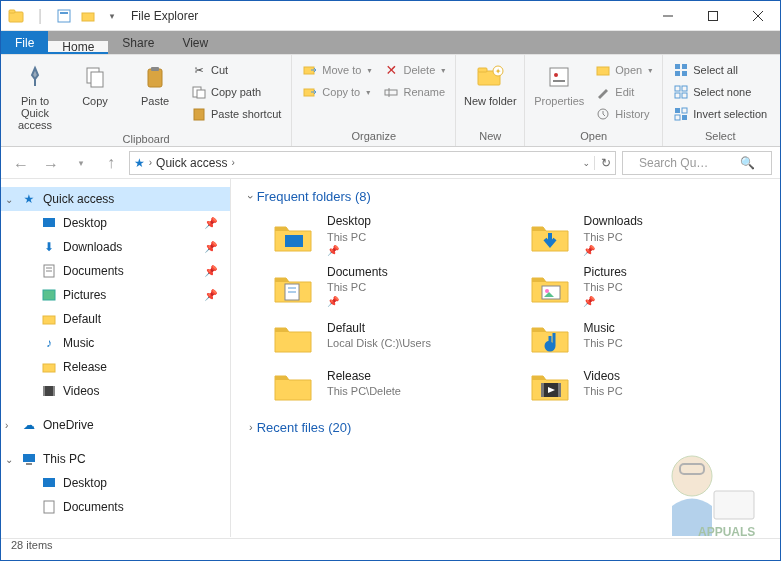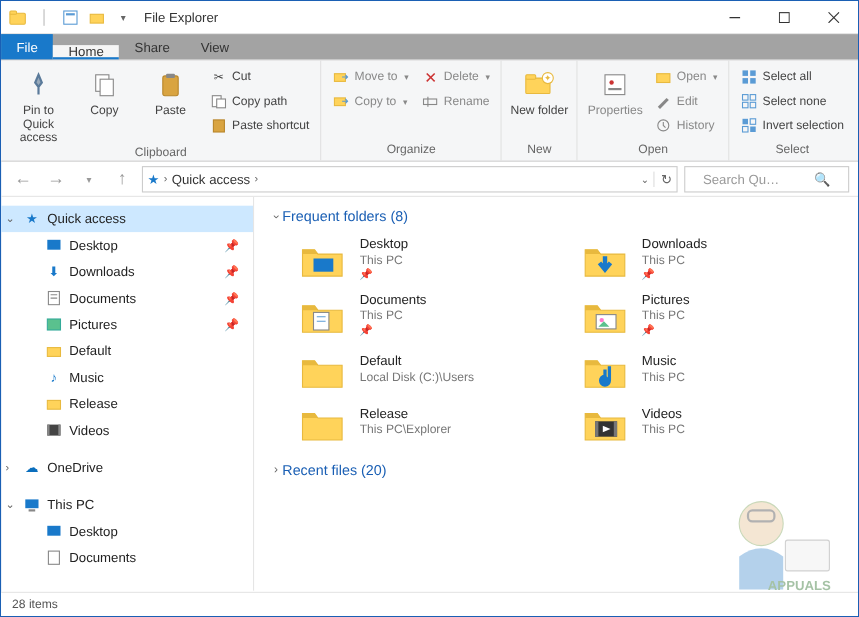--- a/index.html
+++ b/index.html
@@ -57,21 +57,21 @@
 .folder-grid { display: grid; grid-template-columns: 1fr 1fr; gap: 8px 20px; margin-left: 20px; margin-bottom: 16px; }
 .folder-item { display: flex; align-items: center; gap: 10px; font-size: 12px; }
 .folder-icon { width: 48px; height: 40px; display: flex; align-items: center; justify-content: center; position: relative; }
 .folder-svg { width: 44px; height: 36px; }
 .folder-info { display: flex; flex-direction: column; line-height: 1.3; }
 .folder-name { color: #222; }
 .folder-loc { color: #777; font-size: 11px; }
 .folder-pin { color: #888; font-size: 10px; }
 
 
-.statusbar { position: absolute; bottom: 0; left: 0; right: 0; height: 22px; border-top: 1px solid #e5e5e5; display: flex; align-items: center; padding: 0 10px; font-size: 11px; color: #555; background: #fff; }
+.statusbar { position: absolute; bottom: 0; left: 0; right: 0; height: 22px; border-top: 1px solid #e5e5e5; display: flex; padding: 0 10px; font-size: 11px; color: #555; background: #fff; }
 
 
 .watermark { position: absolute; right: 8px; bottom: 14px; opacity: 0.45; pointer-events: none; }
 
 
 svg { display: block; }
 </style>
 </head>
 <body>
 
@@ -549,21 +549,21 @@
         </div>
         <div class="folder-item">
           <div class="folder-icon">
             <svg class="folder-svg" viewBox="0 0 44 36">
               <path d="M4 10 L4 34 L40 34 L40 14 L18 14 L15 10 Z" fill="#ffd35a" stroke="#e8b93e"></path>
               <path d="M4 10 L15 10 L18 14 L4 14 Z" fill="#e8b93e"></path>
             </svg>
           </div>
           <div class="folder-info">
             <span class="folder-name">Release</span>
-            <span class="folder-loc">This PC\Explorer</span>
+            <span class="folder-loc">This PC\Delete</span>
           </div>
         </div>
         <div class="folder-item">
           <div class="folder-icon">
             <svg class="folder-svg" viewBox="0 0 44 36">
               <path d="M4 10 L4 34 L40 34 L40 14 L18 14 L15 10 Z" fill="#ffd35a" stroke="#e8b93e"></path>
               <path d="M4 10 L15 10 L18 14 L4 14 Z" fill="#e8b93e"></path>
               <rect x="13" y="17" width="20" height="14" fill="#333"></rect>
               <rect x="13" y="17" width="3" height="14" fill="#777"></rect>
               <rect x="30" y="17" width="3" height="14" fill="#777"></rect>

